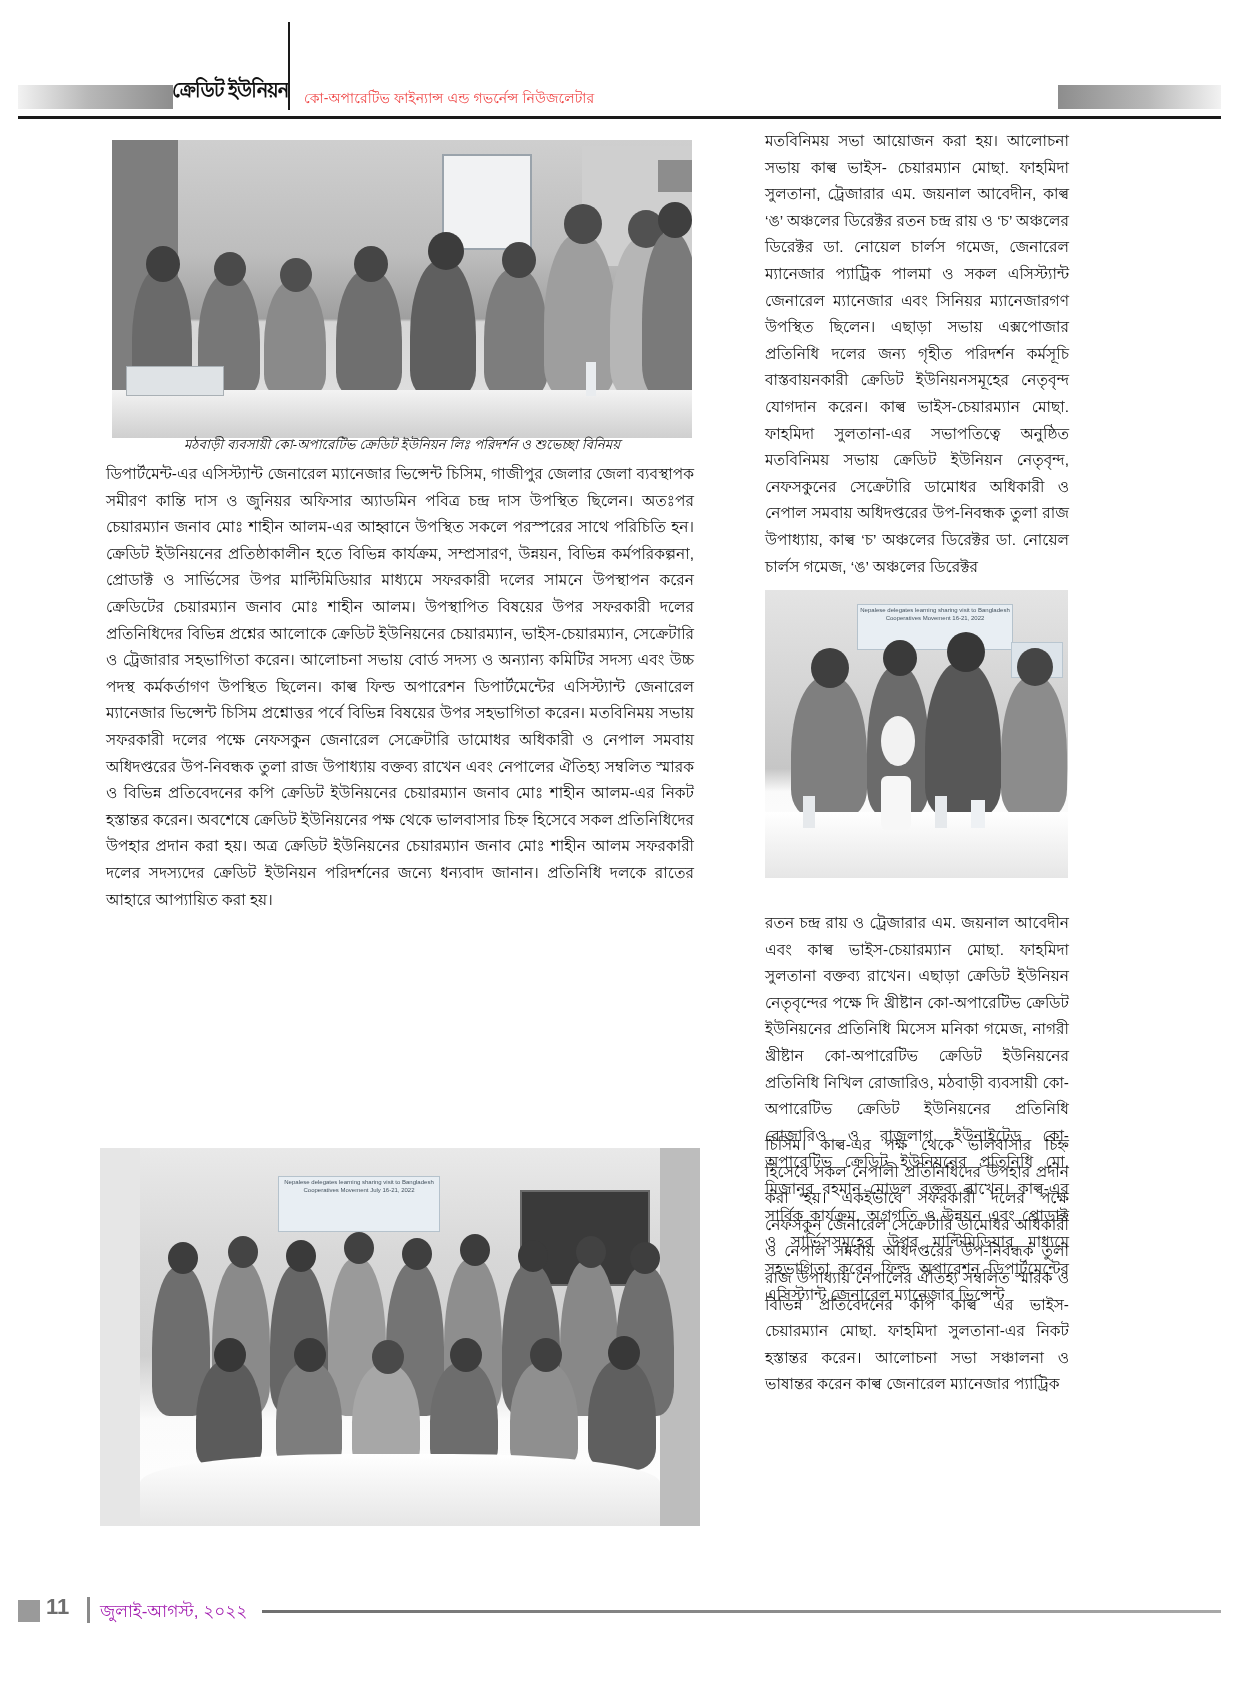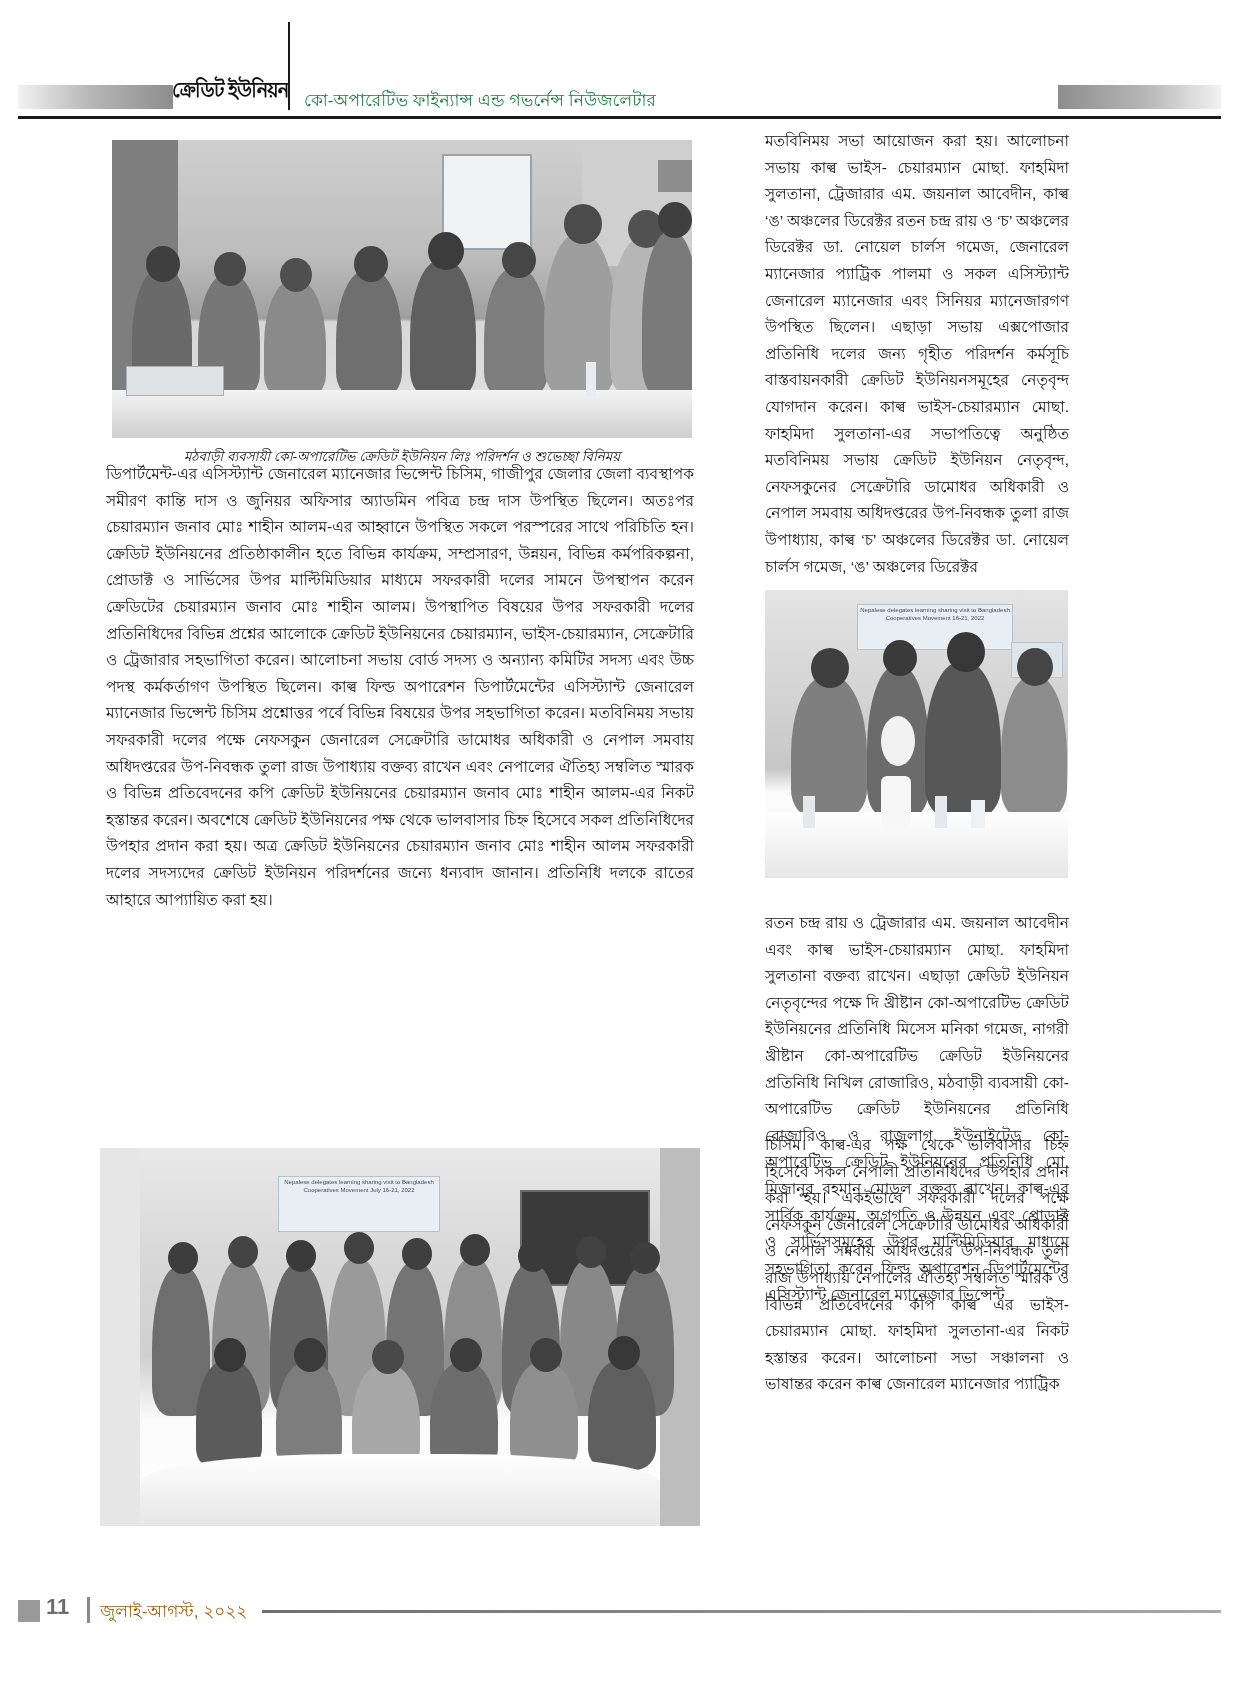--- a/index.html
+++ b/index.html
@@ -69,22 +69,22 @@
     left: 288px;
     top: 22px;
     width: 2px;
     height: 88px;
     background: #1a1a1a;
   }
   .header-subtitle {
     position: absolute;
     left: 304px;
     top: 87px;
-    font-size: 17px;
-    color: #15803d;
+    font-size: 14px;
+    color: #ef4444;
     white-space: nowrap;
     letter-spacing: 0.1px;
   }
 
   
   .body-par {
     font-size: 15.4px;
     line-height: 26.6px;
     color: #111;
     text-align: justify;
@@ -123,21 +123,21 @@
   .photo1 {
     position: absolute;
     left: 112px;
     top: 140px;
     width: 580px;
     height: 298px;
   }
   .cap1 {
     position: absolute;
     left: 106px;
-    top: 442px;
+    top: 430px;
     width: 592px;
   }
   
   .photo2 {
     position: absolute;
     left: 765px;
     top: 590px;
     width: 303px;
     height: 288px;
   }
@@ -195,21 +195,21 @@
     top: 1597px;
     width: 3px;
     height: 26px;
     background: #8a8a8a;
   }
   .footer-date {
     position: absolute;
     left: 100px;
     top: 1598px;
     font-size: 17px;
-    color: #a16207;
+    color: #a21caf;
     white-space: nowrap;
   }
   .footer-rule {
     position: absolute;
     left: 262px;
     top: 1610px;
     width: 959px;
     height: 3px;
     background: linear-gradient(to right, #6f6f6f 0%, #8f8f8f 60%, #a8a8a8 100%);
   }

